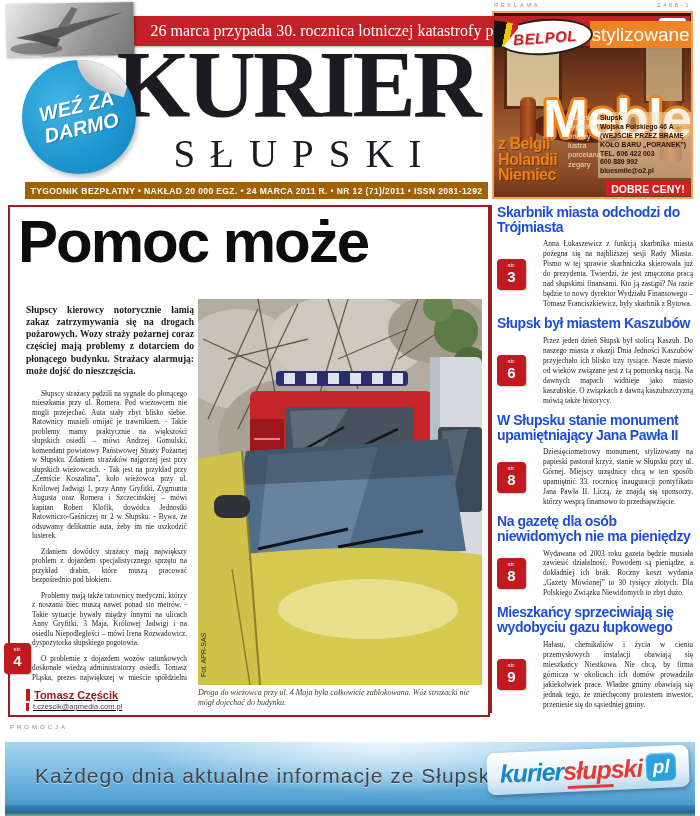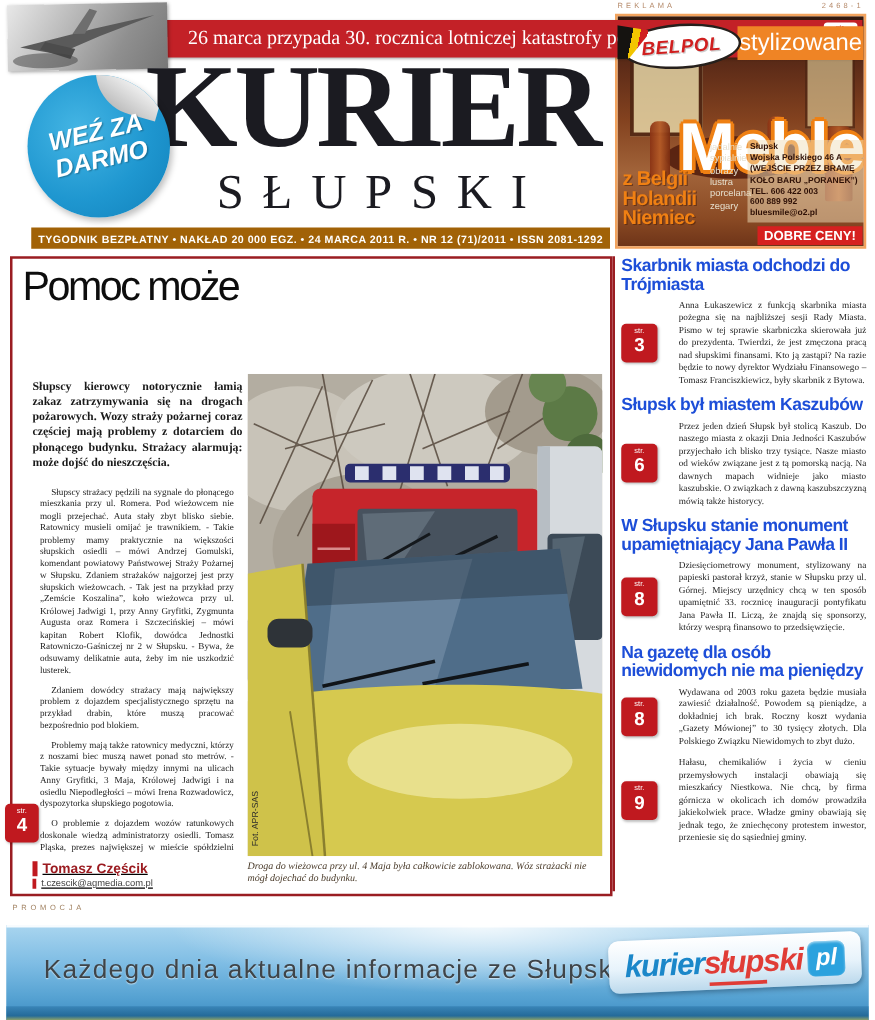--- a/index.html
+++ b/index.html
@@ -80,22 +80,22 @@
   .ad-contact{position:absolute;left:104px;bottom:19px;width:92px;z-index:5;
     color:#2e1006;font-size:6.8px;font-weight:bold;line-height:1.3;
     background:rgba(240,224,188,.5);padding:2px 2px;}
   .ad-footer{position:absolute;right:1px;bottom:1px;width:84px;height:15px;z-index:6;
     background:#d6201f;color:#fff;font-weight:bold;font-size:10.5px;
     display:flex;align-items:center;justify-content:center;}
 
   
   .article-box{left:8px;top:205px;width:478px;height:508px;border:2px solid #9a1d22;
     background:#fff;}
-  .headline{position:absolute;left:8px;top:6px;color:#0d0d0d;font-weight:normal;
-    font-size:33px;line-height:.95;letter-spacing:-2px;white-space:nowrap;}
+  .headline{position:absolute;left:8px;top:6px;color:#0d0d0d;font-weight:bold;
+    font-size:60px;line-height:.95;letter-spacing:-2px;white-space:nowrap;}
   .lead{position:absolute;left:16px;top:97px;width:168px;
     font-family:"Liberation Serif",serif;font-weight:bold;font-size:9.5px;
     line-height:1.28;text-align:justify;color:#1a1a1a;}
   .bodycol{position:absolute;left:16px;top:176px;width:167px;height:300px;
     overflow:hidden;font-family:"Liberation Serif",serif;font-size:7.3px;
     line-height:1.3;text-align:justify;color:#222;}
   .bodycol p{margin:6px;text-indent:9px;}
   .bodycol p:first-child{text-indent:9px;}
   .strbadge{background:#c0191f;border-radius:4px;color:#fff;text-align:center;
     line-height:1;box-shadow:1px 1px 2px rgba(0,0,0,.25);}
@@ -382,20 +382,21 @@
           <div class="strbadge">
         <span class="pl">str.</span>
         <span class="pn">8</span>
       </div>
         </div>
       <div class="brief-body">Wydawana od 2003 roku gazeta będzie musiała zawiesić działalność. Powodem są pieniądze, a dokładniej ich brak. Roczny koszt wydania „Gazety Mówionej” to 30 tysięcy złotych. Dla Polskiego Związku Niewidomych to zbyt dużo.</div>
     </div>
   </div>
 
   <div class="brief">
+    <div class="brief-title">Mieszkańcy sprzeciwiają się wydobyciu gazu łupkowego</div>
     <div class="brief-row">
       <div class="brief-badgecell">
           <div class="strbadge">
         <span class="pl">str.</span>
         <span class="pn">9</span>
       </div>
         </div>
       <div class="brief-body">Hałasu, chemikaliów i życia w cieniu przemysłowych instalacji obawiają się mieszkańcy Niestkowa. Nie chcą, by firma górnicza w okolicach ich domów prowadziła jakiekolwiek prace. Władze gminy obawiają się jednak tego, że zniechęcony protestem inwestor, przeniesie się do sąsiedniej gminy.</div>
     </div>
   </div>

